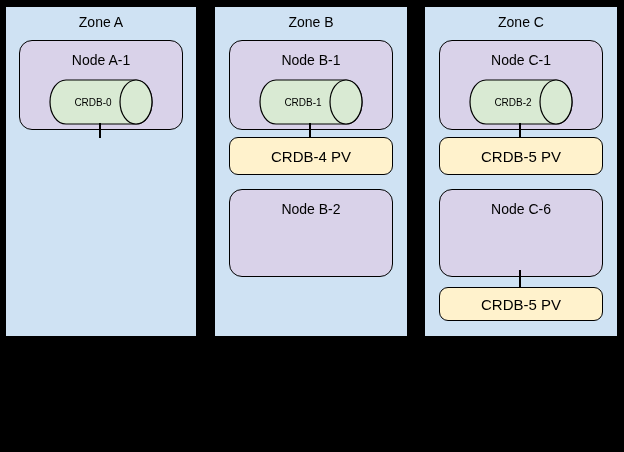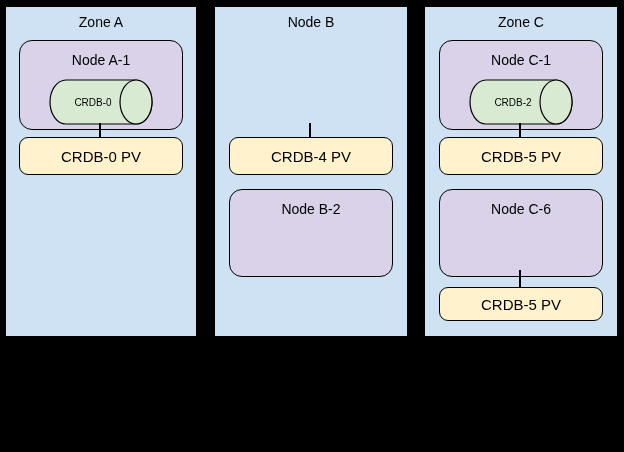--- a/index.html
+++ b/index.html
@@ -116,27 +116,34 @@
       <div class="node-title">Node A-1</div>
       <div class="cylinder">
         <svg width="104" height="46" viewBox="0 0 104 46">
           <path class="cyl-shape" d="M 17 1 L 87 1 A 16 22 0 0 1 87 45 L 17 45 A 16 22 0 0 1 17 1 Z"></path>
           <ellipse class="cyl-shape" cx="87" cy="23" rx="16" ry="22"></ellipse>
           <text class="cyl-label" x="44" y="27">CRDB-0</text>
         </svg>
       </div>
     </div>
     <div class="connector conn-row1"></div>
-    <div class="pv pv-row1">
-      <span>CRDB-0 PV</span>
-    </div>
   </div>
 
   <div class="zone zone-b">
-    <div class="zone-title">Node B</div>
+    <div class="zone-title">Zone B</div>
+    <div class="node node-row1">
+      <div class="node-title">Node B-1</div>
+      <div class="cylinder">
+        <svg width="104" height="46" viewBox="0 0 104 46">
+          <path class="cyl-shape" d="M 17 1 L 87 1 A 16 22 0 0 1 87 45 L 17 45 A 16 22 0 0 1 17 1 Z"></path>
+          <ellipse class="cyl-shape" cx="87" cy="23" rx="16" ry="22"></ellipse>
+          <text class="cyl-label" x="44" y="27">CRDB-1</text>
+        </svg>
+      </div>
+    </div>
     <div class="connector conn-row1"></div>
     <div class="pv pv-row1">
       <span>CRDB-4 PV</span>
     </div>
     <div class="node node-row2">
       <div class="node-title">Node B-2</div>
     </div>
   </div>
 
   <div class="zone zone-c">

